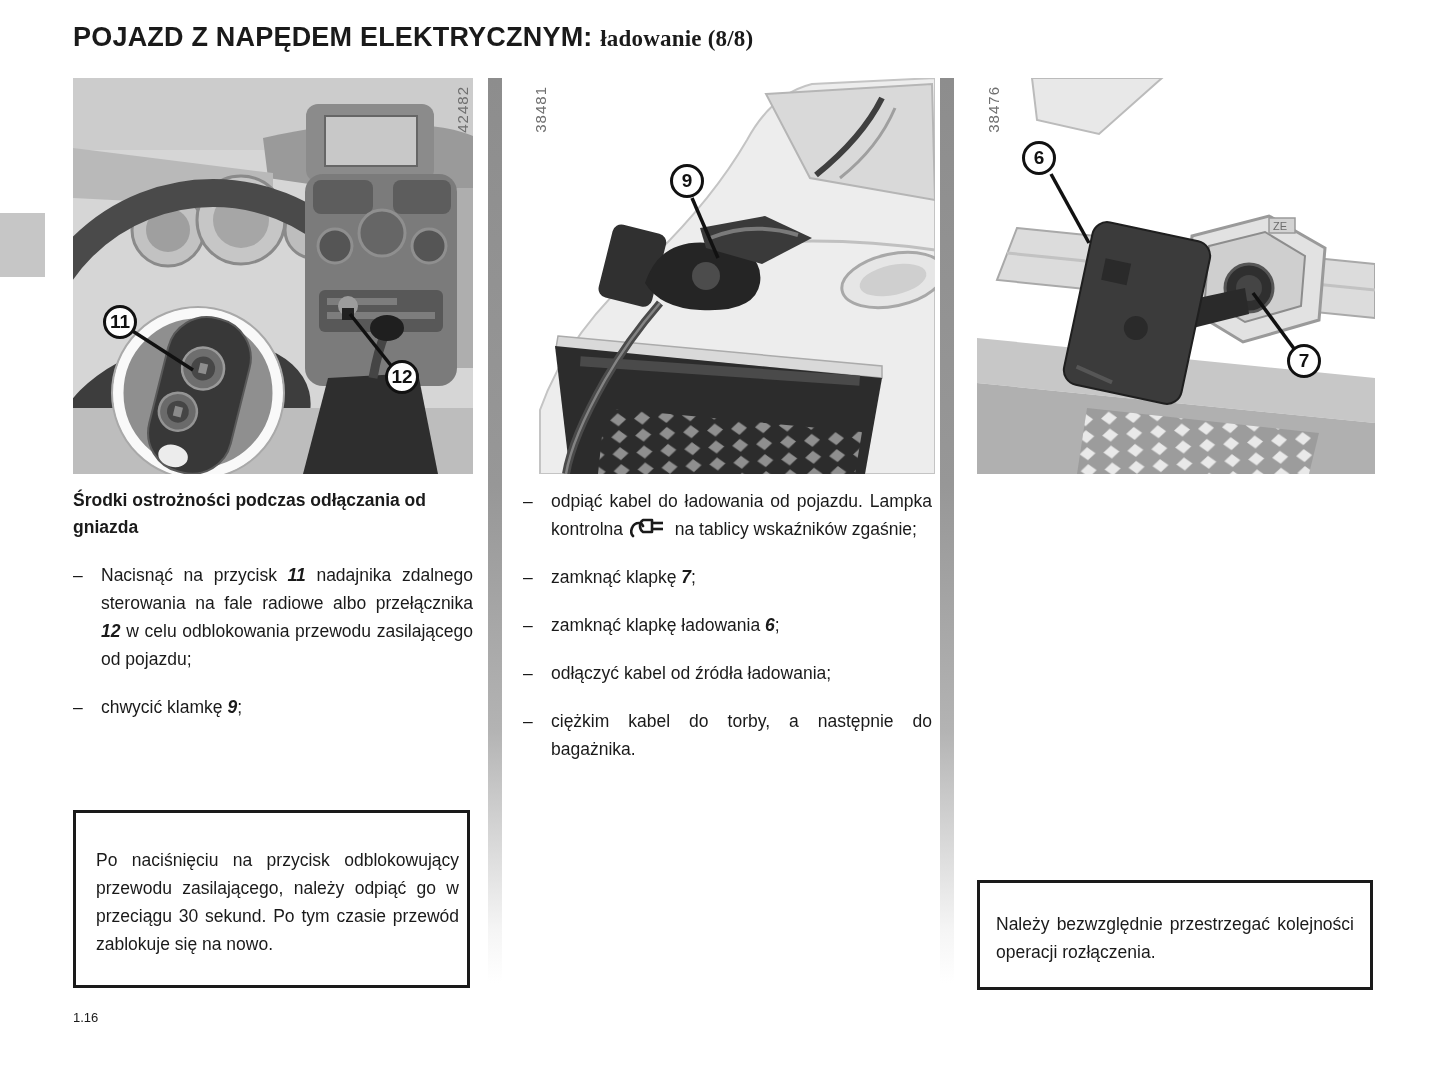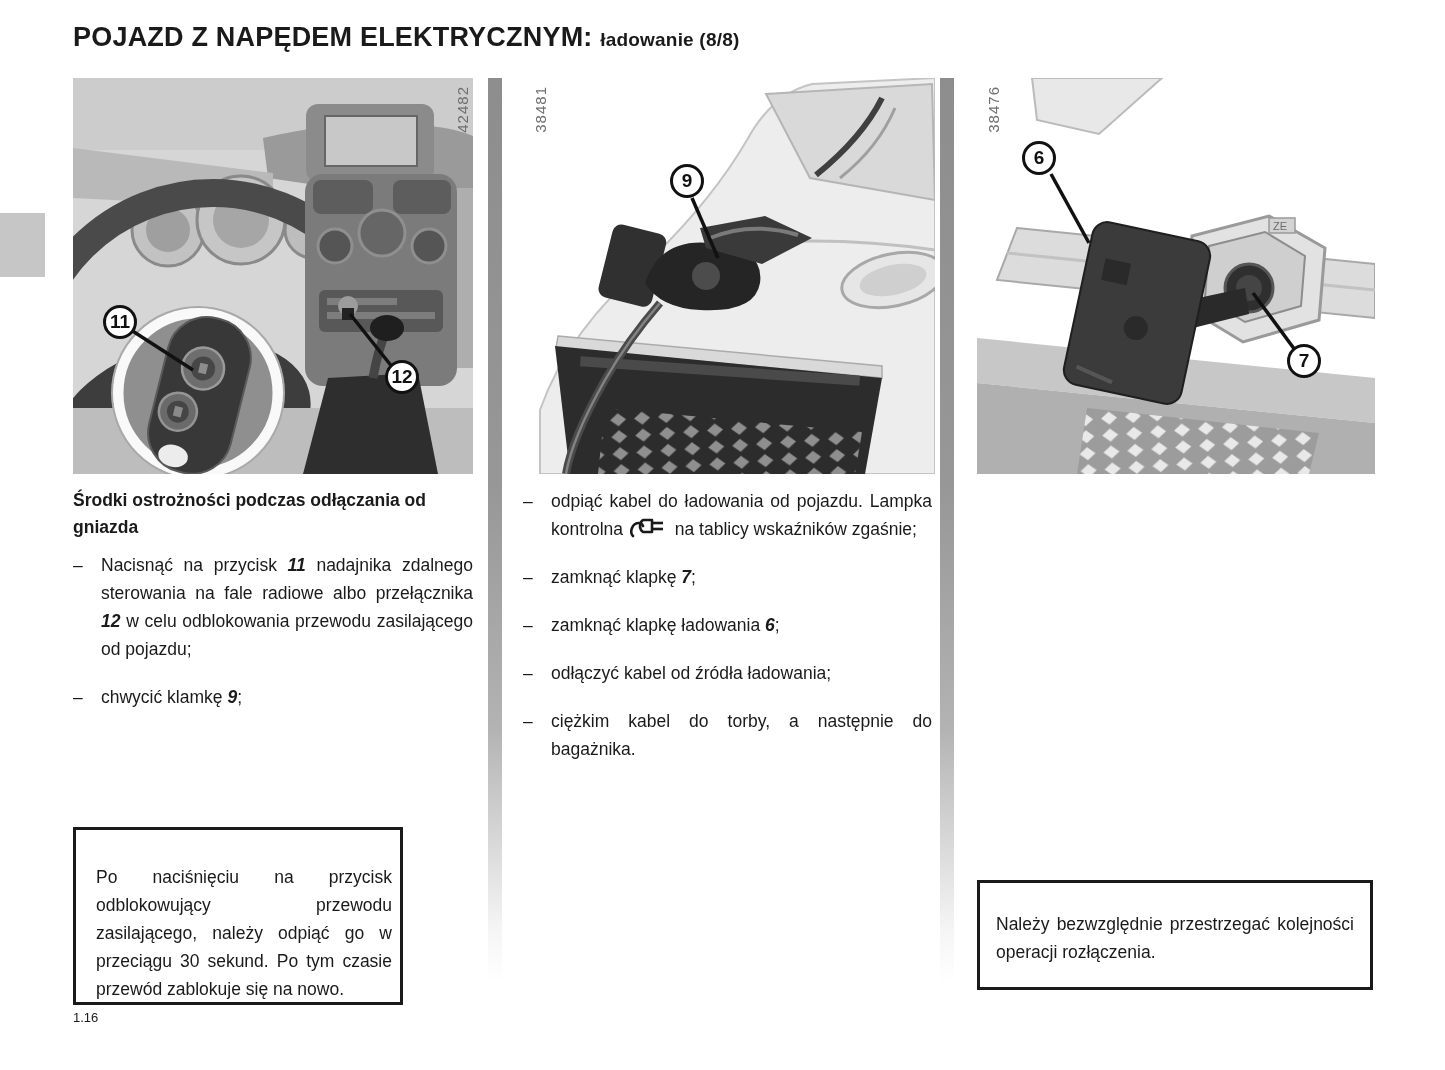--- a/index.html
+++ b/index.html
@@ -5,21 +5,21 @@
   * { margin:0; padding:0; box-sizing:border-box; }
   html,body { background:#ffffff; }
   .page {
     position:relative; width:1445px; height:1070px;
     background:#ffffff; overflow:hidden;
     font-family:"Liberation Sans", sans-serif;
     color:#1a1a1a;
   }
   
   .title { position:absolute; left:73px; top:22px; font-size:27px; font-weight:bold; letter-spacing:.2px; white-space:nowrap; }
-  .title .sub { font-size:19px; }
+  .title .sub { font-size:23px;font-family:Liberation Serif, serif; }
   
   .tab-marker { position:absolute; left:0; top:213px; width:45px; height:64px; background:#c6c6c6; }
   
   .col { position:absolute; top:78px; }
   .col1 { left:73px;  width:400px; }
   .col2 { left:510px; width:425px; }
   .col3 { left:977px; width:398px; }
   .sep { position:absolute; top:78px; width:14px; height:905px;
          background:linear-gradient(180deg,#8d8d8d 0%,#979797 45%,#b3b3b3 72%,rgba(214,214,214,.25) 94%,rgba(255,255,255,0) 100%); }
   .sep1 { left:488px; } .sep2 { left:940px; }
@@ -29,32 +29,32 @@
   .fignum { position:absolute; color:#6f6f6f; font-size:15px; letter-spacing:1px;
             writing-mode:vertical-rl; transform:rotate(180deg); }
   .fn-r { right:2px; top:8px; } .fn-l2 { left:22px; top:8px; } .fn-l3 { left:8px; top:8px; }
   .callout { position:absolute; width:34px; height:34px; border-radius:50%;
              background:#fff; border:3px solid #111; display:flex; align-items:center; justify-content:center;
              font-weight:bold; font-size:19px; color:#111; }
   
   .textblock { margin-top:13px; font-size:17.5px; line-height:28px; }
   .col2 .textblock { padding-left:13px; padding-right:3px; }
   .col3 .textblock { padding-right:3px; }
-  h2.colhead { font-size:17.5px; line-height:27px; font-weight:bold; margin-bottom:10px; }
+  h2.colhead { font-size:17.5px; line-height:27px; font-weight:bold; margin-bottom:20px; }
   .bullet { display:flex; margin-bottom:20px; }
   .bullet .dash { flex:0 0 28px; }
   .bullet .btext { display:block; flex:1 1 auto; text-align:justify; }
   .num { font-weight:bold; font-style:italic; }
   .para { text-align:justify; }
   .inline-icon { display:inline-block; vertical-align:-4px; margin:0 2px; }
   
   .notebox { position:absolute; border:3px solid #1a1a1a; background:#fff;
              font-size:17.5px; line-height:28px; }
   .notebox .inner { text-align:justify; }
-  .box-left  { left:73px;  top:810px; width:330px; height:178px; padding:33px 8px 0 20px;margin-top:17px; }
+  .box-left  { left:73px;  top:810px; width:397px; height:178px; padding:33px 8px 0 20px; }
   .box-right { left:977px; top:880px; width:396px; height:110px; padding:27px 16px 16px 16px; }
   .page-number { position:absolute; left:73px; top:1010px; font-size:13px; }
 </style>
 </head>
 <body>
 
 <div class="page">
 
   <h1 class="title"><span>POJAZD Z NAPĘDEM ELEKTRYCZNYM:</span> <span class="sub">ładowanie (8/8)</span></h1>
 

